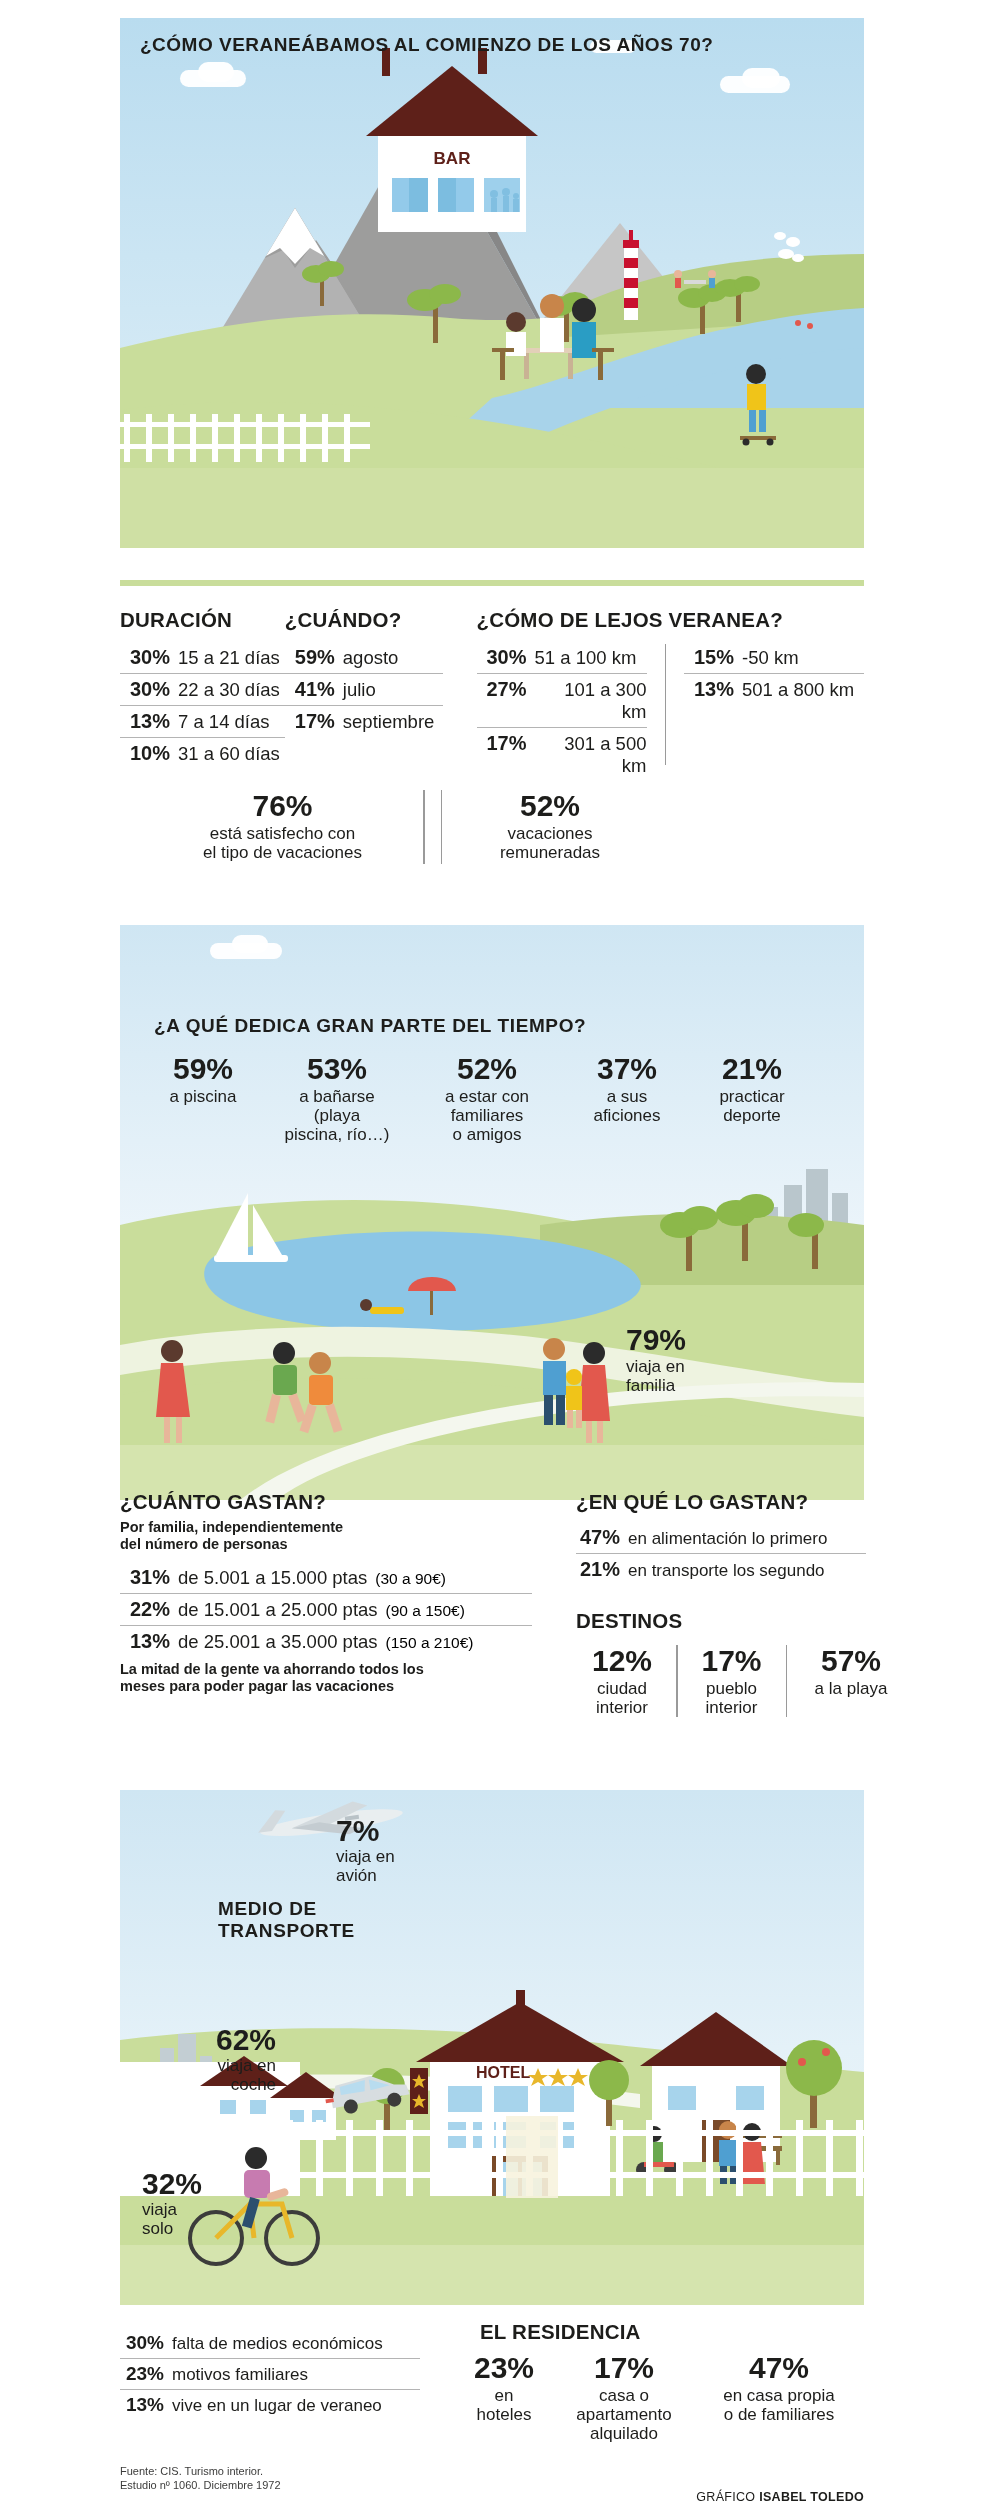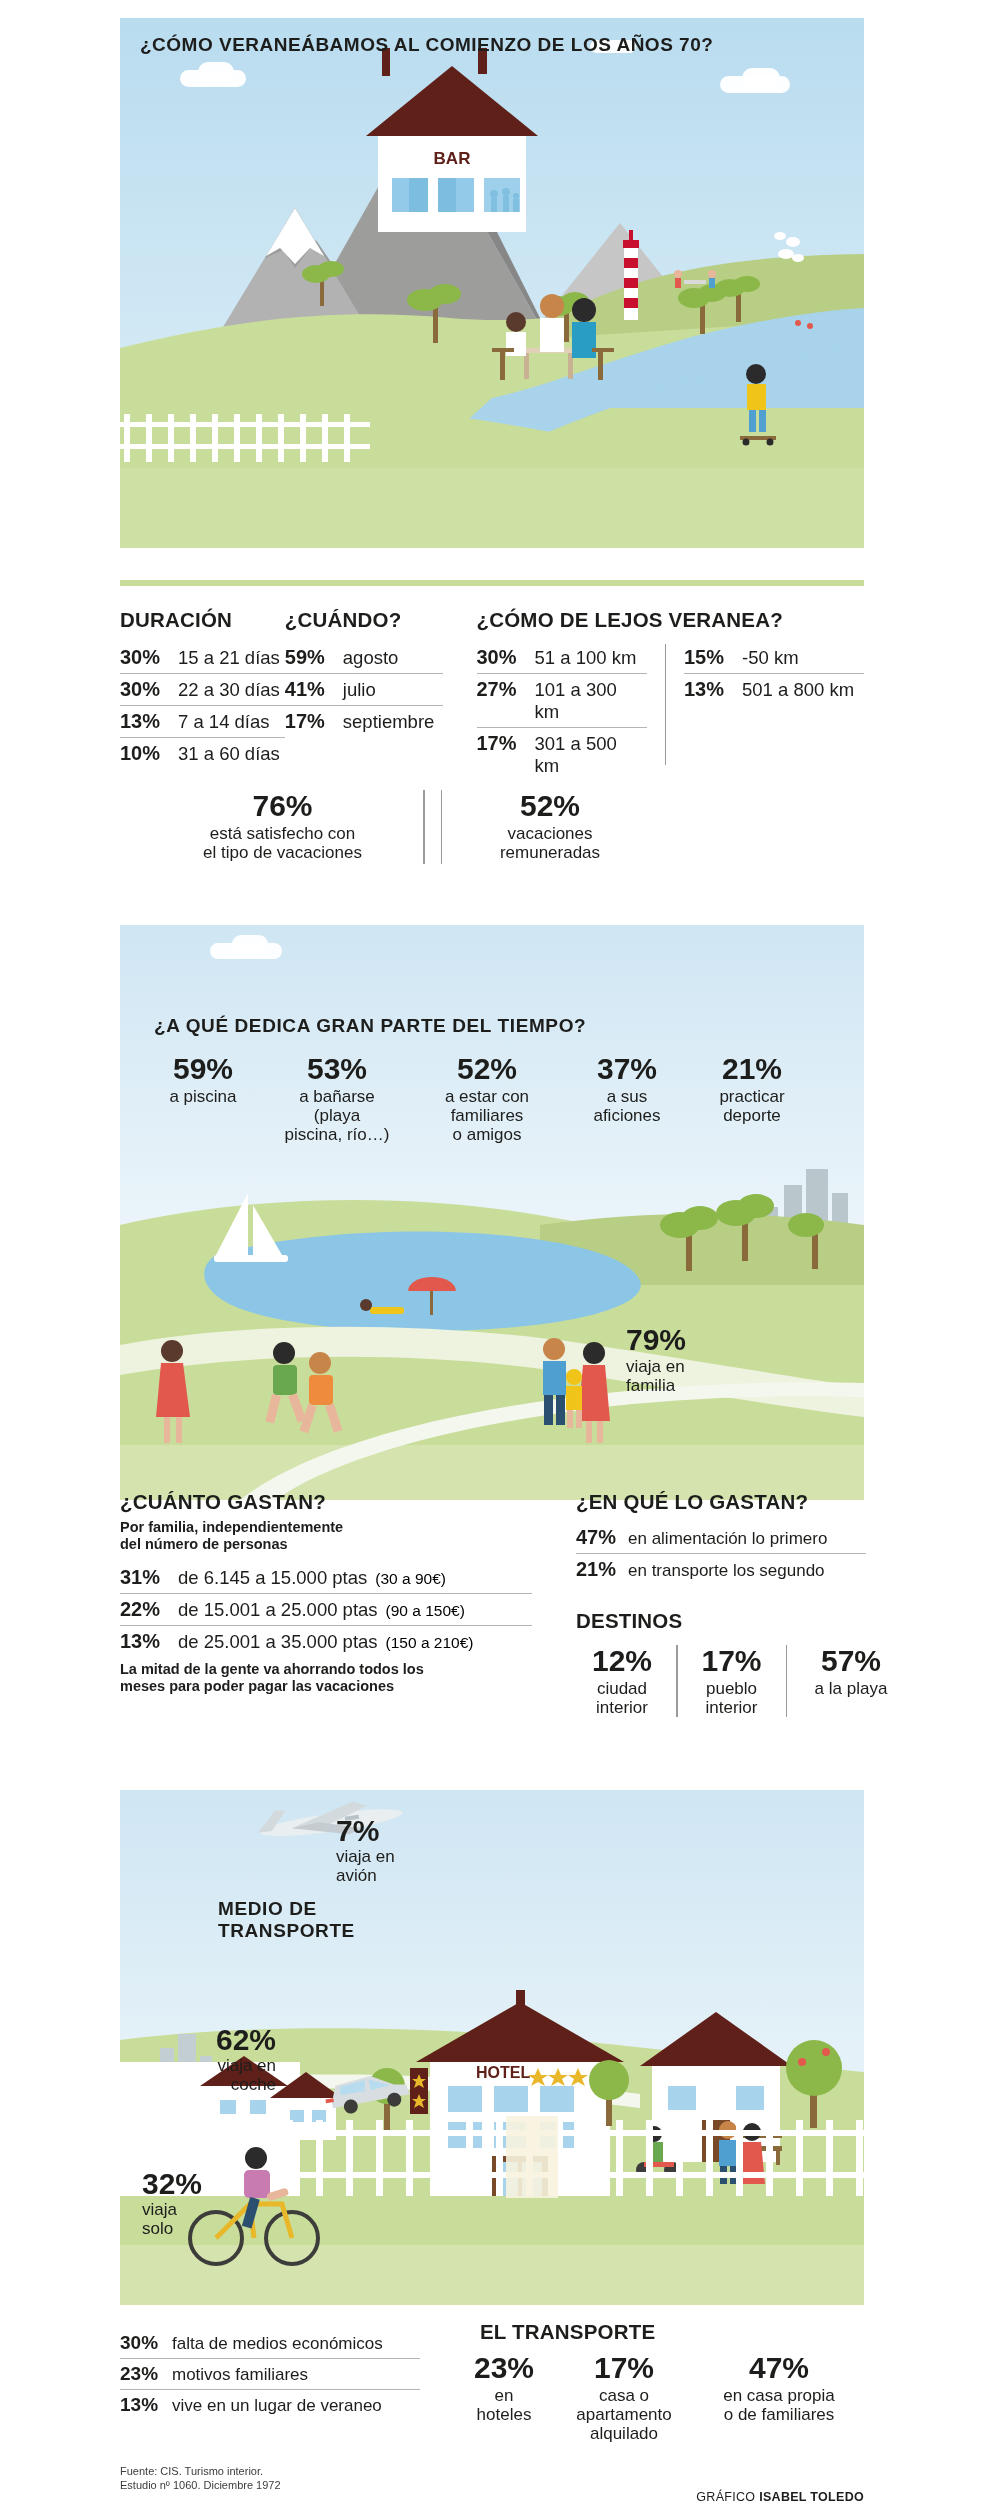--- a/index.html
+++ b/index.html
@@ -29,21 +29,21 @@
     font-size: 19px;
     letter-spacing: .6px;
     color: #1d1d1b;
     margin-left: 12px;
   }
 
   .pct { font-weight: 700; color:#1d1d1b; }
   .lbl { color:#1d1d1b; }
 
   
-  .rowlist { width: 100%; }
+  .rowlist { width: 100%; text-align: right; }
   .rowlist .row {
     display: flex;
     align-items: baseline;
     gap: 8px;
     padding: 4px 0 4px 0;
     border-bottom: 1.6px solid #b4b4b4;
   }
   .rowlist .row:last-child { border-bottom: none; }
   .rowlist .row .pct { font-size: 20px; min-width: 50px; }
   .rowlist .row .lbl { font-size: 18.5px; }
@@ -467,21 +467,21 @@
   </div>
 
   <div style="position:absolute;left:120px;top:1490px;width:744px;display:flex;">
 
     <div style="width:430px;">
       <div class="sect-title">¿CUÁNTO GASTAN?</div>
       <div class="ml" style="font-weight:700;font-size:14.5px;line-height:1.2;margin-top:5px;color:#1d1d1b;">Por familia, independientemente<br>del número de personas</div>
       <div class="rowlist" style="margin-top:8px;width:412px;">
         <div class="row">
           <span class="pct">31%</span>
-          <span class="lbl">de 6.145 a 15.000 ptas</span>
+          <span class="lbl">de 5.001 a 15.000 ptas</span>
           <span class="sub">(30 a 90€)</span>
         </div>
         <div class="row">
           <span class="pct">22%</span>
           <span class="lbl">de 15.001 a 25.000 ptas</span>
           <span class="sub">(90 a 150€)</span>
         </div>
         <div class="row">
           <span class="pct">13%</span>
           <span class="lbl">de 25.001 a 35.000 ptas</span>
@@ -724,21 +724,21 @@
           <span class="lbl" style="font-size:17px;">motivos familiares</span>
         </div>
         <div class="row">
           <span class="pct" style="min-width:44px;font-size:19px;">13%</span>
           <span class="lbl" style="font-size:17px;">vive en un lugar de veraneo</span>
         </div>
       </div>
     </div>
 
     <div style="flex:1;padding-left:12px;">
-      <div class="sect-title" style="margin-left:26px;">EL TRANSPORTE</div>
+      <div class="sect-title" style="margin-left:26px;">EL RESIDENCIA</div>
       <div style="display:flex;align-items:flex-start;margin-top:8px;">
         <div class="stat" style="width:100px;">
           <div class="num">23%</div>
           <div class="cap ml">en<br>hoteles</div>
         </div>
         <div class="stat" style="width:140px;">
           <div class="num">17%</div>
           <div class="cap ml">casa o<br>apartamento<br>alquilado</div>
         </div>
         <div class="stat" style="width:170px;">

